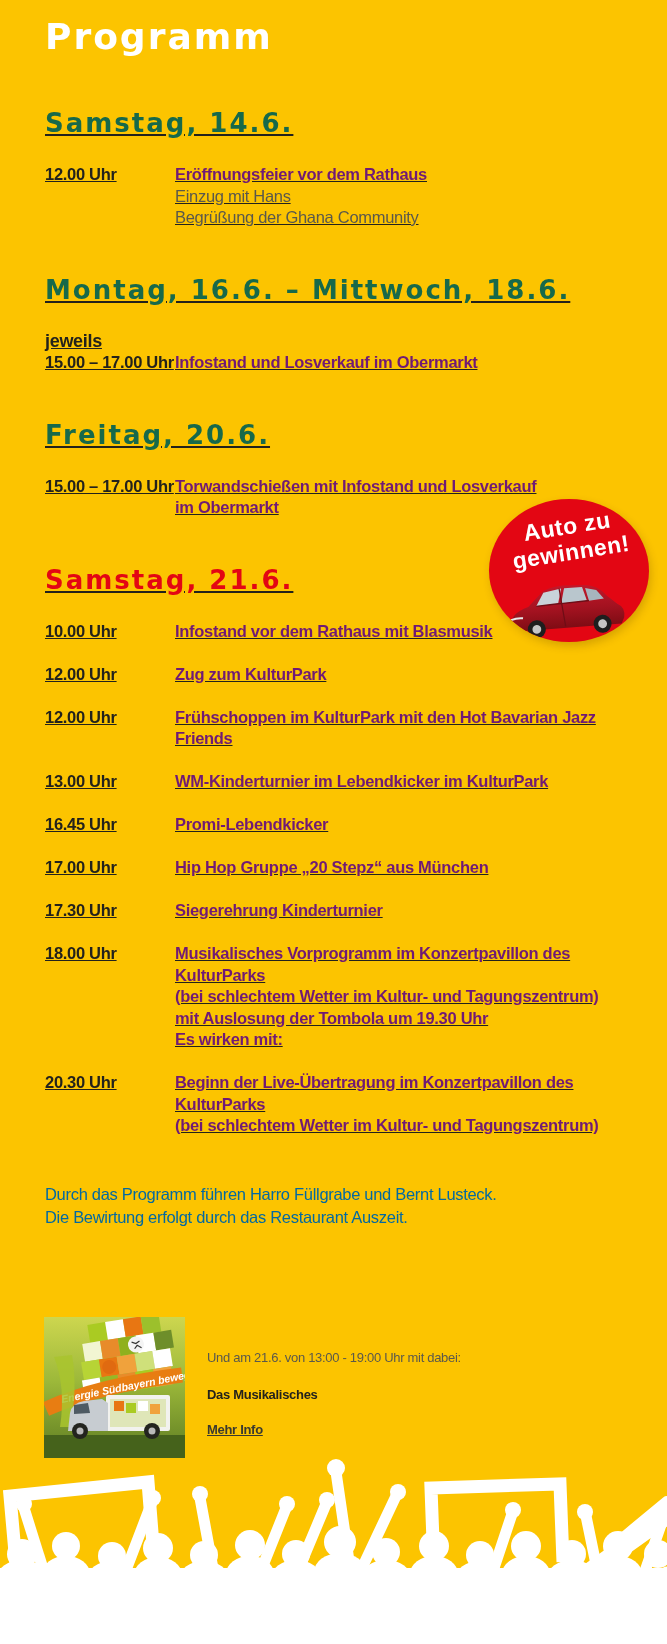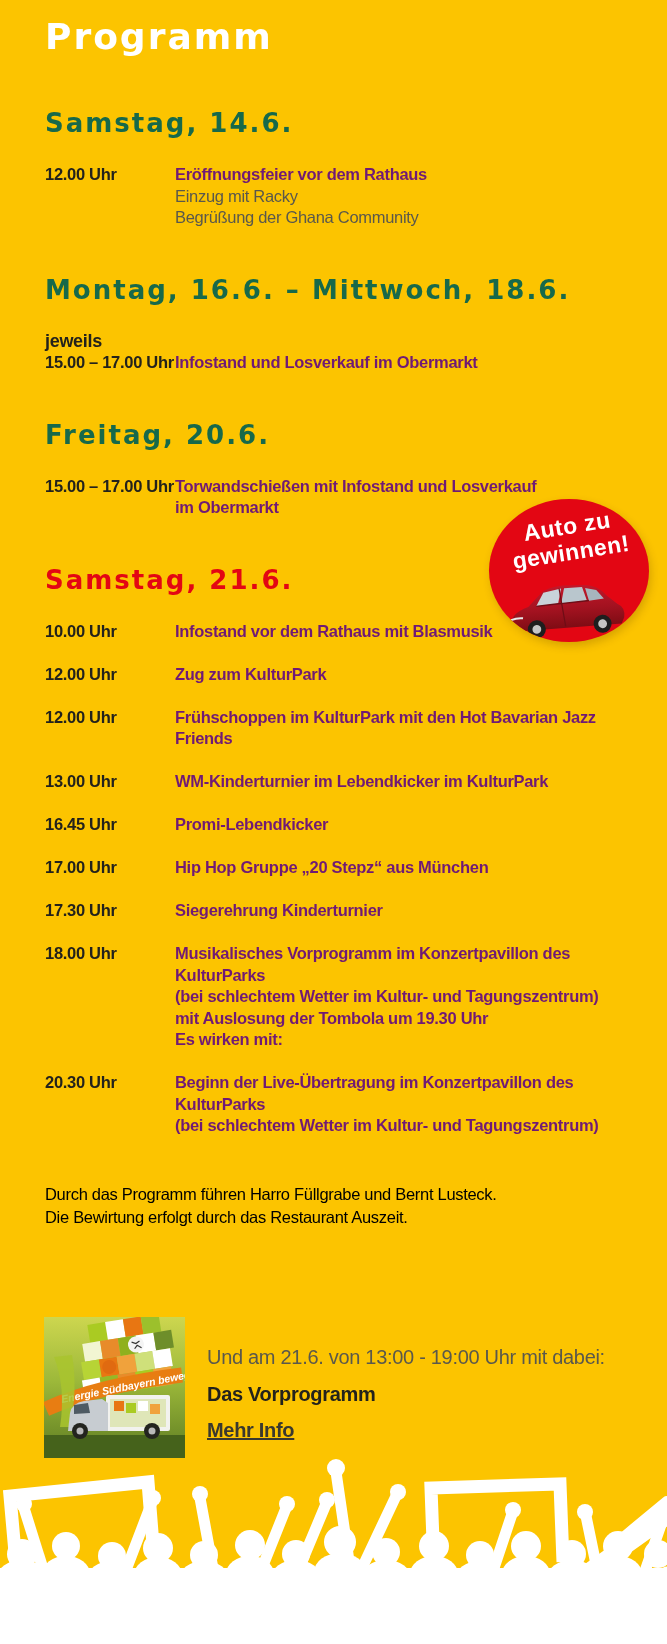--- a/index.html
+++ b/index.html
@@ -17,21 +17,21 @@
     font-weight:700;
     letter-spacing:2px;
   }
   .title{
     margin:0;
     padding:16px 0 0 45px;
     font-size:36px;
     line-height:42px;
     color:#ffffff;
   }
-  #sections{ margin:50px 20px 16px 45px; }
+  #sections{ margin:50px 20px 16px 45px;text-decoration:underline; }
   .section{ margin-bottom:46px; }
   .heading{
     font-size:26px;
     line-height:30px;
     margin:0 0 26px 0;
   }
   .intro{
     font-weight:700;
     font-size:18px;
     line-height:21.5px;
@@ -52,21 +52,21 @@
   .desc{ flex:1; }
   .line{ line-height:21.5px; }
   .b{ font-weight:700; color:#701a75; }
   .r{ font-weight:400; color:#5a584c; }
 
   .notes{
     margin:18px 20px 14px 45px;
     font-size:16.5px;
     letter-spacing:-0.3px;
     line-height:23px;
-    color:#000000;
+    color:#0369a1;
   }
 
   .badge{
     position:absolute;
     left:489px;
     top:499px;
     width:160px;
     height:143px;
     background:#e30613;
     border-radius:50%;
@@ -95,21 +95,21 @@
 
   .energiemobil{
     display:flex;
     margin:88px 20px 0 44px;
     gap:22px;
     align-items:flex-start;
   }
   .em-photo{ flex:0 0 141px; width:141px; height:141px; display:block; }
   .em-text{
     padding-top:30px;
-    font-size:20px;
+    font-size:13px;
     letter-spacing:-0.3px;
     color:#5a584c;
   }
   .em-intro{ margin-bottom:16px; line-height:21px; }
   .em-title{ font-weight:700; color:#23221c; margin-bottom:14px; line-height:21px; }
   .em-link{ color:#3a392f; text-decoration:underline; cursor:pointer; line-height:21px; display:inline-block;font-weight:bold; }
 
   .crowd{
     position:absolute;
     left:0; bottom:0;
@@ -125,21 +125,21 @@
 
   <h1 class="hand title">Programm</h1>
 
   <div id="sections">
       <section class="section">
         <div class="hand heading" style="color: rgb(23, 105, 74);">Samstag, 14.6.</div>
         <div class="row">
           <div class="time">12.00 Uhr</div>
           <div class="desc">
             <div class="line b">Eröffnungsfeier vor dem Rathaus</div>
-            <div class="line r">Einzug mit Racky</div>
+            <div class="line r">Einzug mit Hans</div>
             <div class="line r">Begrüßung der Ghana Community</div>
           </div>
         </div>
       </section>
       <section class="section">
         <div class="hand heading" style="color: rgb(23, 105, 74);">Montag, 16.6. – Mittwoch, 18.6.</div>
         <div class="intro">jeweils</div>
         <div class="row">
           <div class="time">15.00 – 17.00 Uhr</div>
           <div class="desc">
@@ -304,21 +304,21 @@
         <path d="M26,96 Q28,86 40,84 L58,82 L64,86 L64,114 L24,114 Z" fill="#c7ccd1"></path>
         <path d="M30,88 L44,86 L46,96 L30,97 Z" fill="#4e5a63"></path>
         <circle cx="36" cy="114" r="8" fill="#23241f"></circle>
         <circle cx="36" cy="114" r="3.5" fill="#b9b9b9"></circle>
         <circle cx="108" cy="114" r="8" fill="#23241f"></circle>
         <circle cx="108" cy="114" r="3.5" fill="#b9b9b9"></circle>
       </g>
     </svg>
     <div class="em-text">
       <div class="em-intro">Und am 21.6. von 13:00 - 19:00 Uhr mit dabei:</div>
-      <div class="em-title">Das Vorprogramm</div>
+      <div class="em-title">Das Musikalisches</div>
       <a class="em-link">Mehr Info</a>
     </div>
   </div>
 
   <svg class="crowd" viewBox="0 0 667 268" preserveAspectRatio="none">
     <g fill="#ffffff" stroke="none">
       <rect x="0" y="192" width="667" height="76"></rect>
       <circle cx="22" cy="178" r="15"></circle>
         <circle cx="66" cy="170" r="14"></circle>
         <circle cx="112" cy="180" r="14"></circle>

